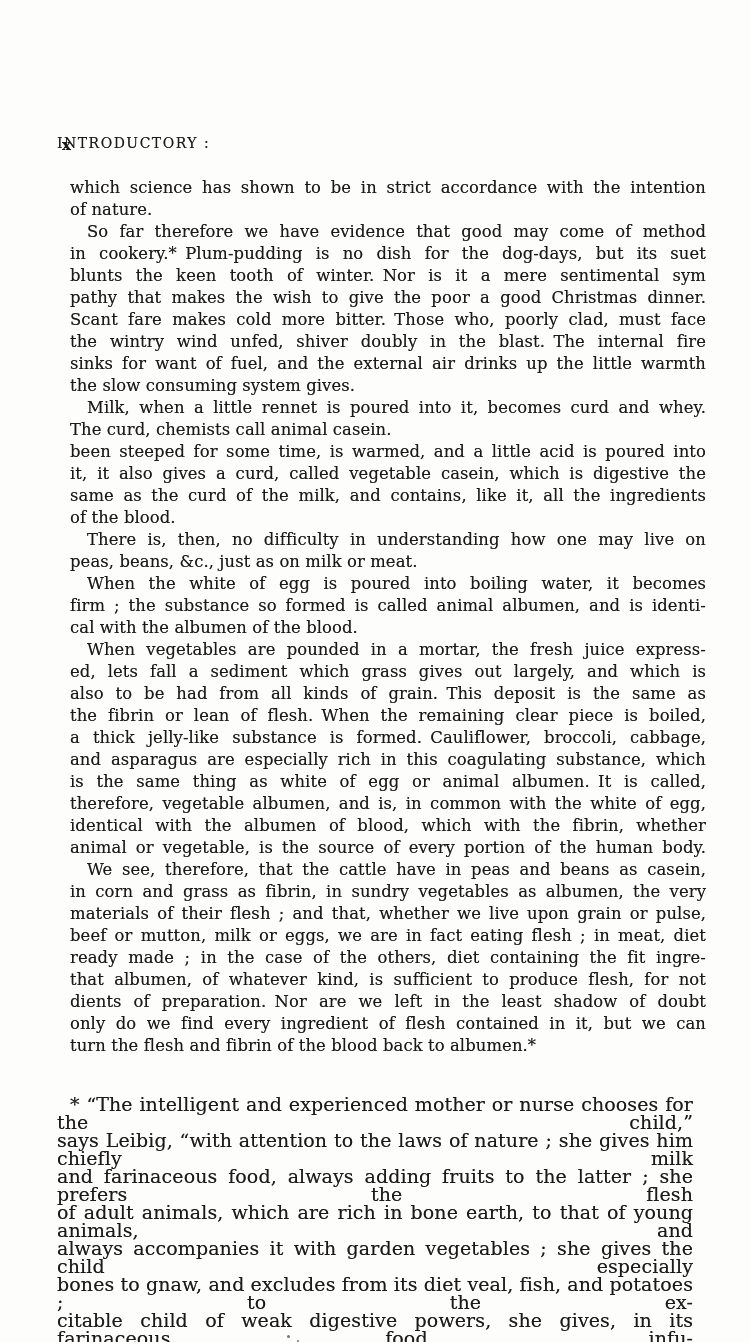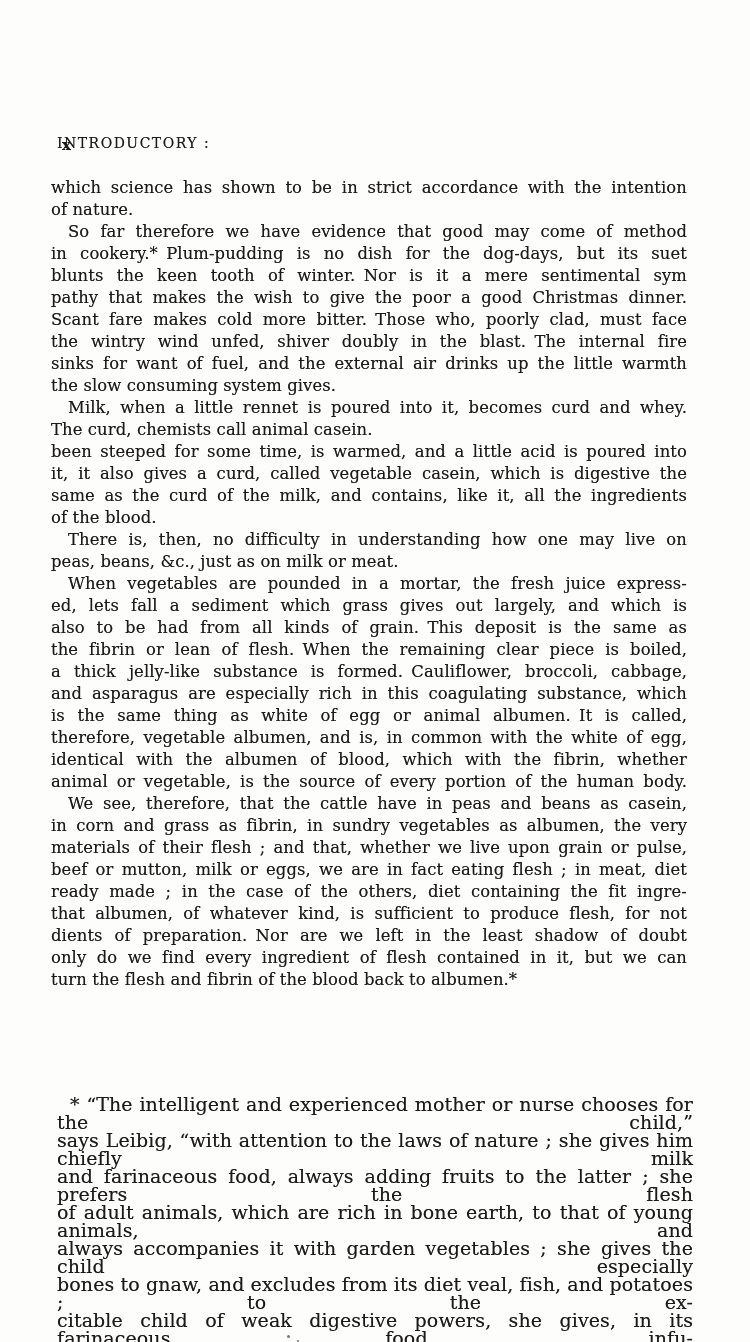--- a/index.html
+++ b/index.html
@@ -36,21 +36,21 @@
   .running-title {
     display: block;
     text-align: left;
     letter-spacing: 1.5px;
     font-size: 14px;
     font-weight: 500;
   }
   .body-text {
     position: absolute;
     top: 177px;
-    left: 51px;
+    left: 70px;
     width: 636px;
     font-size: 16.4px;
     line-height: 22px;
     letter-spacing: 0.1px;
   }
   .footnote-text {
     position: absolute;
     top: 1095px;
     left: 57px;
     width: 636px;
@@ -115,20 +115,25 @@
         <div class="line">been steeped for some time, is warmed, and a little acid is poured into</div>
         <div class="line"><span>it, it also gives a curd, called </span><span class="it">vegetable casein</span><span>, which is digestive the</span></div>
         <div class="line">same as the curd of the milk, and contains, like it, all the ingredients</div>
         <div class="line last">of the blood.</div>
       </div>
       <div class="paragraph">
         <div class="line indent">There is, then, no difficulty in understanding how one may live on</div>
         <div class="line last">peas, beans, &amp;c., just as on milk or meat.</div>
       </div>
       <div class="paragraph">
+        <div class="line indent">When the white of egg is poured into boiling water, it becomes</div>
+        <div class="line">firm ; the substance so formed is called animal albumen, and is identi-</div>
+        <div class="line last">cal with the albumen of the blood.</div>
+      </div>
+      <div class="paragraph">
         <div class="line indent">When vegetables are pounded in a mortar, the fresh juice express-</div>
         <div class="line">ed, lets fall a sediment which grass gives out largely, and which is</div>
         <div class="line">also to be had from all kinds of grain. This deposit is the same as</div>
         <div class="line">the fibrin or lean of flesh. When the remaining clear piece is boiled,</div>
         <div class="line">a thick jelly-like substance is formed. Cauliflower, broccoli, cabbage,</div>
         <div class="line">and asparagus are especially rich in this coagulating substance, which</div>
         <div class="line">is the same thing as white of egg or animal albumen. It is called,</div>
         <div class="line">therefore, vegetable albumen, and is, in common with the white of egg,</div>
         <div class="line">identical with the albumen of blood, which with the fibrin, whether</div>
         <div class="line">animal or vegetable, is the source of every portion of the human body.</div>

